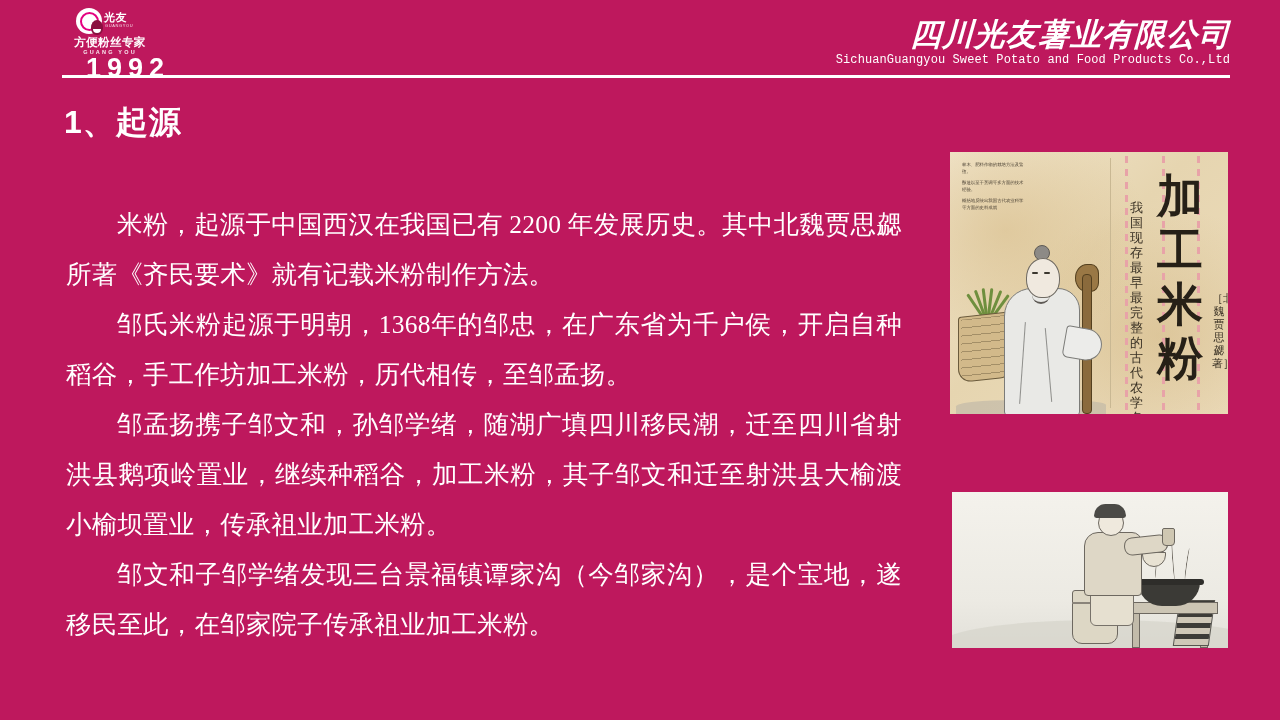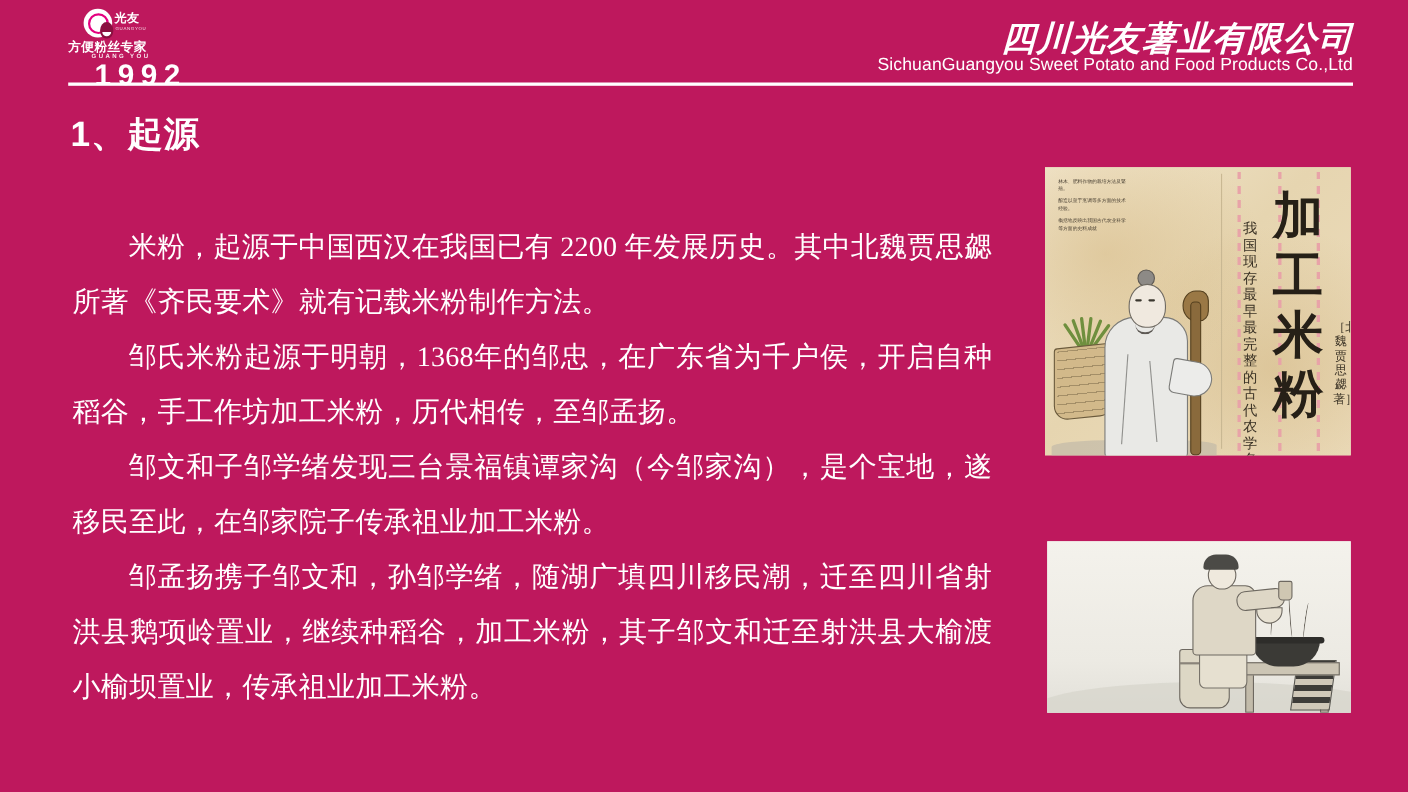--- a/index.html
+++ b/index.html
@@ -96,20 +96,21 @@
     color: #ffffff;
     letter-spacing: 0.6px;
     white-space: nowrap;
     opacity: 0.85;
   }
   #logo-tagline {
     position: absolute;
     left: 0px;
     top: 29px;
     width: 96px;
+    text-align: center;
     font-size: 11.5px;
     font-weight: 700;
     color: #ffffff;
     letter-spacing: 0.4px;
     white-space: nowrap;
   }
   #logo-tagline-pinyin {
     position: absolute;
     left: 0px;
     top: 43px;
@@ -145,26 +146,27 @@
     font-size: 31px;
     font-weight: 700;
     color: #ffffff;
     letter-spacing: 1px;
     line-height: 34px;
     white-space: nowrap;
     font-style: italic;
     transform: skewX(-2deg);
   }
   #company-name-en {
-    font-size: 16px;
+    font-size: 12px;
     color: #ffffff;
     letter-spacing: 0.1px;
     line-height: 14px;
     white-space: nowrap;
     margin-top: 1px;
+    font-family: Liberation Mono, monospace;
   }
   #header-rule {
     position: absolute;
     left: 62px;
     top: 75px;
     width: 1168px;
     height: 3px;
     background: #ffffff;
   }
 
@@ -645,22 +647,22 @@
     </div>
 
     <div id="header-rule"></div>
   </div>
 
   <div id="page-title">1、起源</div>
 
   <div id="body-text">
     <p class="para">米粉，起源于中国西汉在我国已有 2200 年发展历史。其中北魏贾思勰所著《齐民要术》就有记载米粉制作方法。</p>
     <p class="para">邹氏米粉起源于明朝，1368年的邹忠，在广东省为千户侯，开启自种稻谷，手工作坊加工米粉，历代相传，至邹孟扬。</p>
+    <p class="para">邹孟扬携子邹文和，孙邹学绪，随湖广填四川移民潮，迁至四川省射洪县鹅项岭置业，继续种稻谷，加工米粉，其子邹文和迁至射洪县大榆渡小榆坝置业，传承祖业加工米粉。</p>
     <p class="para">邹文和子邹学绪发现三台景福镇谭家沟（今邹家沟），是个宝地，遂移民至此，在邹家院子传承祖业加工米粉。</p>
-    <p class="para">邹孟扬携子邹文和，孙邹学绪，随湖广填四川移民潮，迁至四川省射洪县鹅项岭置业，继续种稻谷，加工米粉，其子邹文和迁至射洪县大榆渡小榆坝置业，传承祖业加工米粉。</p>
   </div>
 
   <div id="book-image">
     <div id="book-paper"></div>
 
     <div id="book-figure">
       <div class="bf-ground"></div>
       <div class="bf-plant">
         <div class="bf-leaf" style="transform:rotate(-34deg);"></div>
         <div class="bf-leaf" style="transform:rotate(-20deg);"></div>

